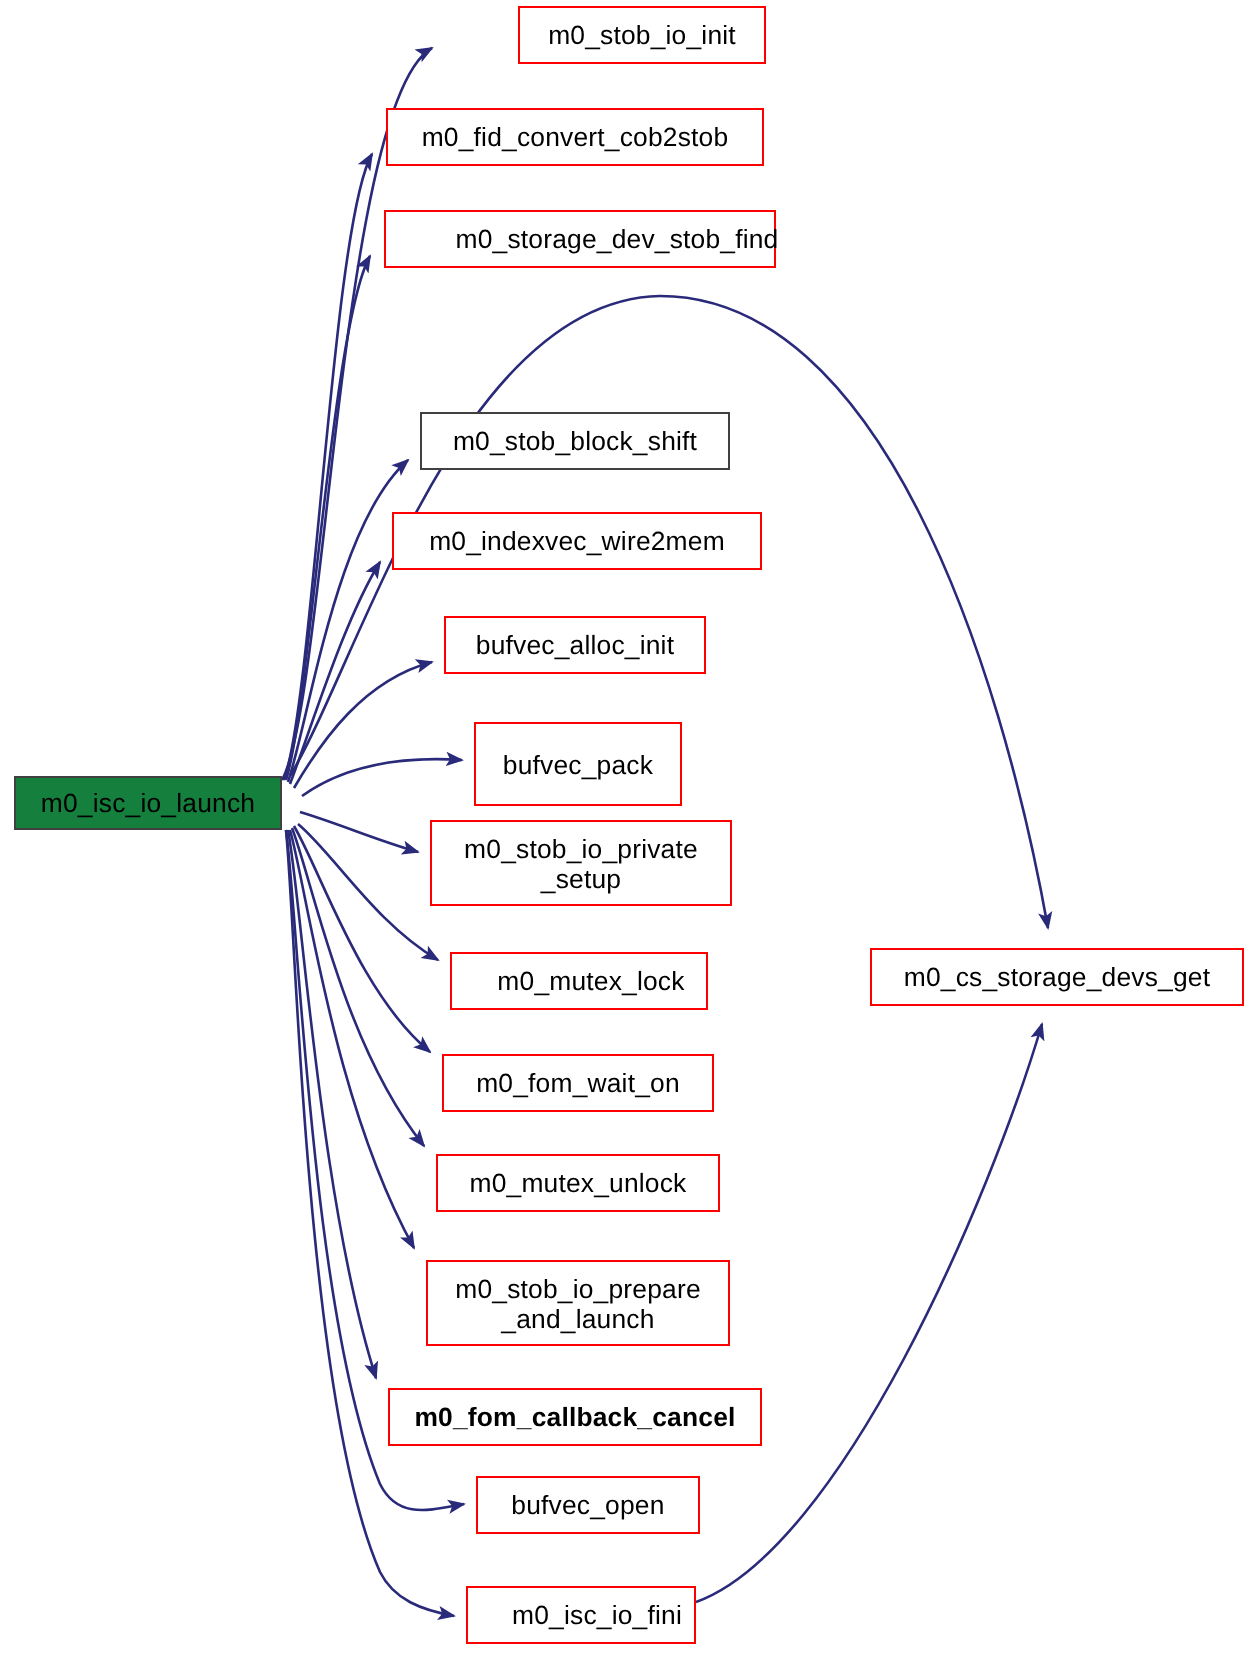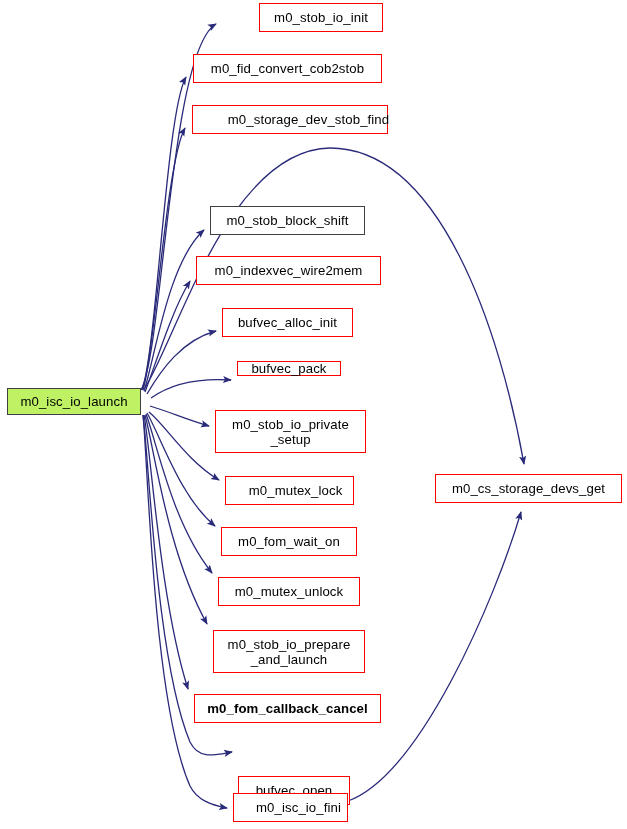--- a/index.html
+++ b/index.html
@@ -36,21 +36,21 @@
     background: #ffffff;
     border: 1px solid #ff0000;
     color: #000000;
     font-size: 13.2px;
     line-height: 15px;
     letter-spacing: 0.1px;
     white-space: pre;
     z-index: 2;
   }
   .node.root {
-    background: #bef264;
+    background: #15803d;
     border: 1px solid #404040;
   }
   .node.documented {
     background: #ffffff;
     border: 1px solid #404040;
   }
 </style>
 </head>
 <body>
 
@@ -82,26 +82,26 @@
       </g>
   </svg>
   <div id="node-layer">
       <div class="node root" style="left: 7px; top: 388px; width: 134px; height: 27px;"><span>m0_isc_io_launch</span></div>
       <div class="node" style="left: 226px; top: 3px; width: 124px; height: 29px; margin-left: 33px;"><span>m0_stob_io_init</span></div>
       <div class="node" style="left: 193px; top: 54px; width: 189px; height: 29px;"><span>m0_fid_convert_cob2stob</span></div>
       <div class="node" style="left: 192px; top: 105px; width: 196px; height: 29px; padding-left: 37px;"><span>m0_storage_dev_stob_find</span></div>
       <div class="node documented" style="left: 210px; top: 206px; width: 155px; height: 29px; align-items: center;"><span>m0_stob_block_shift</span></div>
       <div class="node" style="left: 196px; top: 256px; width: 185px; height: 29px; text-align: center;"><span>m0_indexvec_wire2mem</span></div>
       <div class="node" style="left: 222px; top: 308px; width: 131px; height: 29px;"><span>bufvec_alloc_init</span></div>
-      <div class="node" style="left: 237px; top: 361px; width: 104px; height: 15px;"><span>bufvec_pack</span></div>
+      <div class="node" style="left: 237px; top: 361px; width: 104px; height: 42px;"><span>bufvec_pack</span></div>
       <div class="node" style="left: 215px; top: 410px; width: 151px; height: 43px;"><span>m0_stob_io_private
 _setup</span></div>
       <div class="node" style="left: 225px; top: 476px; width: 129px; height: 29px; padding-left: 12px;"><span>m0_mutex_lock</span></div>
       <div class="node" style="left: 221px; top: 527px; width: 136px; height: 29px;"><span>m0_fom_wait_on</span></div>
       <div class="node" style="left: 218px; top: 577px; width: 142px; height: 29px;"><span>m0_mutex_unlock</span></div>
       <div class="node" style="left: 213px; top: 630px; width: 152px; height: 43px;"><span>m0_stob_io_prepare
 _and_launch</span></div>
       <div class="node" style="left: 194px; top: 694px; width: 187px; height: 29px; font-weight: bold;"><span>m0_fom_callback_cancel</span></div>
-      <div class="node" style="left: 238px; top: 776px; width: 112px; height: 29px;"><span>bufvec_open</span></div>
+      <div class="node" style="left: 238px; top: 738px; width: 112px; height: 29px;"><span>bufvec_open</span></div>
       <div class="node" style="left: 233px; top: 793px; width: 115px; height: 29px; padding-left: 16px;"><span>m0_isc_io_fini</span></div>
       <div class="node" style="left: 435px; top: 474px; width: 187px; height: 29px;"><span>m0_cs_storage_devs_get</span></div>
     </div>
 </div>
 
 </body></html>

